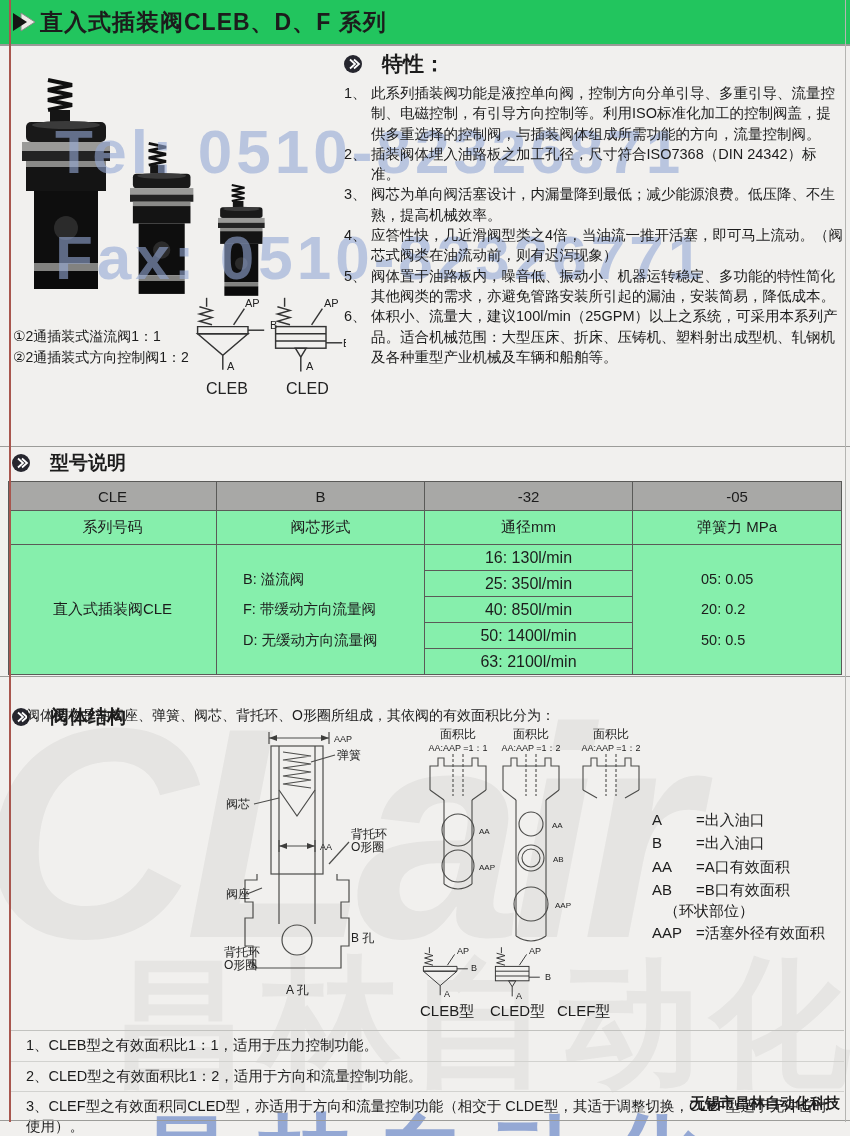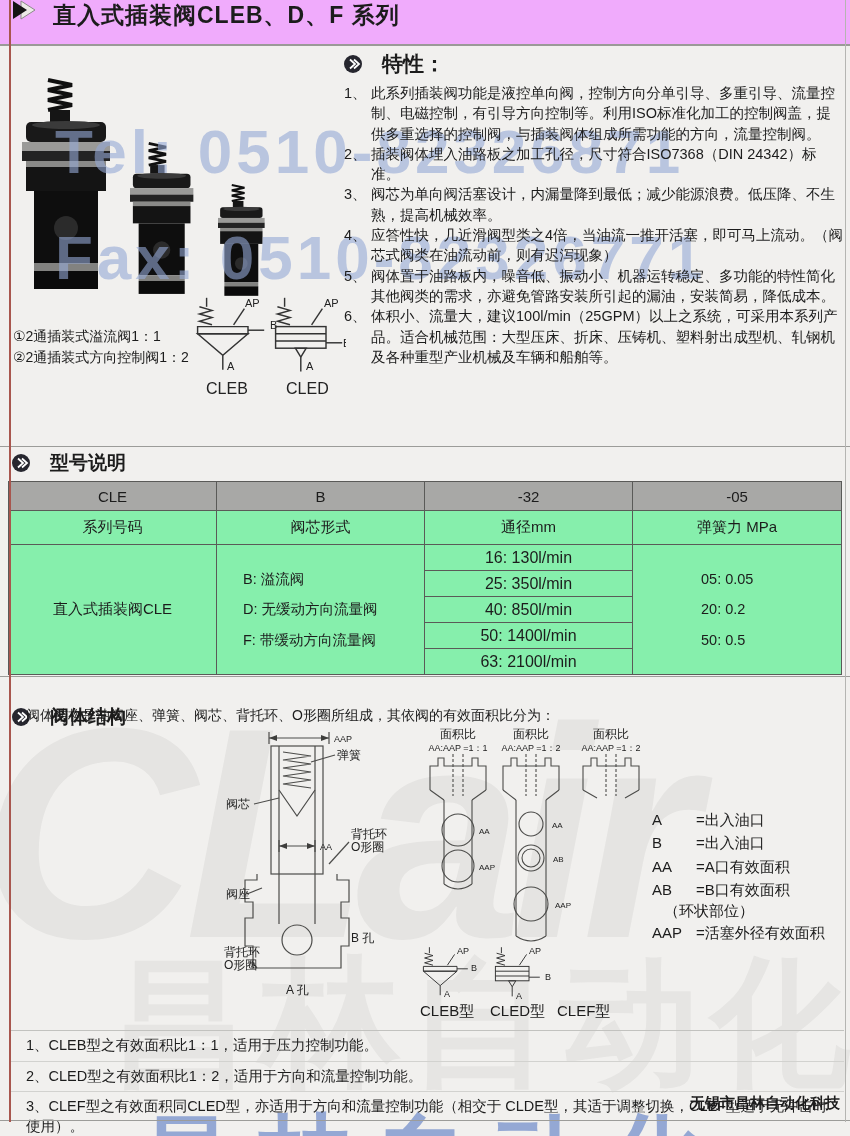--- a/index.html
+++ b/index.html
@@ -9,22 +9,22 @@
   .edge-left{position:absolute;left:9px;top:0;bottom:14px;width:2px;background:#a8564e;z-index:6;}
   .edge-right{position:absolute;right:4px;top:0;bottom:14px;width:1px;background:#b5b5b2;z-index:6;}
   .hr{position:absolute;left:0;right:0;height:1px;background:#9c9c99;z-index:5;}
   
   .wm{position:absolute;pointer-events:none;white-space:nowrap;}
   .wm-telfax{z-index:2;color:rgba(148,168,214,0.6);font-size:62px;font-weight:bold;letter-spacing:4px;}
   .wm-logo{z-index:0;left:-20px;top:660px;font-size:300px;font-weight:bold;font-style:italic;color:rgba(40,40,40,0.055);letter-spacing:-12px;}
   .wm-cn-gray{z-index:0;left:110px;top:930px;font-size:140px;font-weight:bold;color:rgba(40,40,40,0.05);letter-spacing:10px;}
   .wm-cn-blue{z-index:0;left:140px;top:1096px;font-size:95px;font-weight:bold;color:rgba(56,96,186,0.5);letter-spacing:22px;}
   
-  .hdr{position:absolute;left:0;top:0;right:0;height:44px;display:flex;align-items:flex-start;gap:17px;
-       padding-left:12px;border-bottom:2px solid #9a9a97;z-index:5;background:#f0abfc;}
+  .hdr{position:absolute;left:0;top:0;right:0;height:44px;display:flex;align-items:center;gap:4px;
+       padding-left:12px;border-bottom:2px solid #9a9a97;z-index:5;background:#22c55e;}
   .hdr-title{font-size:23px;font-weight:bold;letter-spacing:1px;}
   
   .features{position:absolute;left:344px;top:50px;width:500px;z-index:3;}
   .sec-head{display:flex;align-items:center;gap:20px;font-size:19px;font-weight:bold;}
   .feat-head{font-size:21px;margin-bottom:5px;}
   .bullet{width:18px;height:18px;flex:none;}
   .feat{display:flex;font-size:14.5px;line-height:1.4;}
   .feat .num{width:27px;flex:none;}
   .feat .txt{flex:1;}
   
@@ -210,22 +210,22 @@
       <div class="tcell">通径mm</div>
       <div class="tcell">弹簧力 MPa</div>
     </div>
     <div class="trow row-body">
       <div class="tcell cell-series">
         <div>直入式插装阀</div>
         <div>CLE</div>
       </div>
       <div class="tcell cell-core">
         <div>B: 溢流阀</div>
+        <div>F: 带缓动方向流量阀</div>
         <div>D: 无缓动方向流量阀</div>
-        <div>F: 带缓动方向流量阀</div>
       </div>
       <div class="tcell cell-flows">
         <div class="flow">16: 130l/min</div>
         <div class="flow">25: 350l/min</div>
         <div class="flow">40: 850l/min</div>
         <div class="flow">50: 1400l/min</div>
         <div class="flow">63: 2100l/min</div>
       </div>
       <div class="tcell cell-spring">
         <div>05: 0.05</div>

